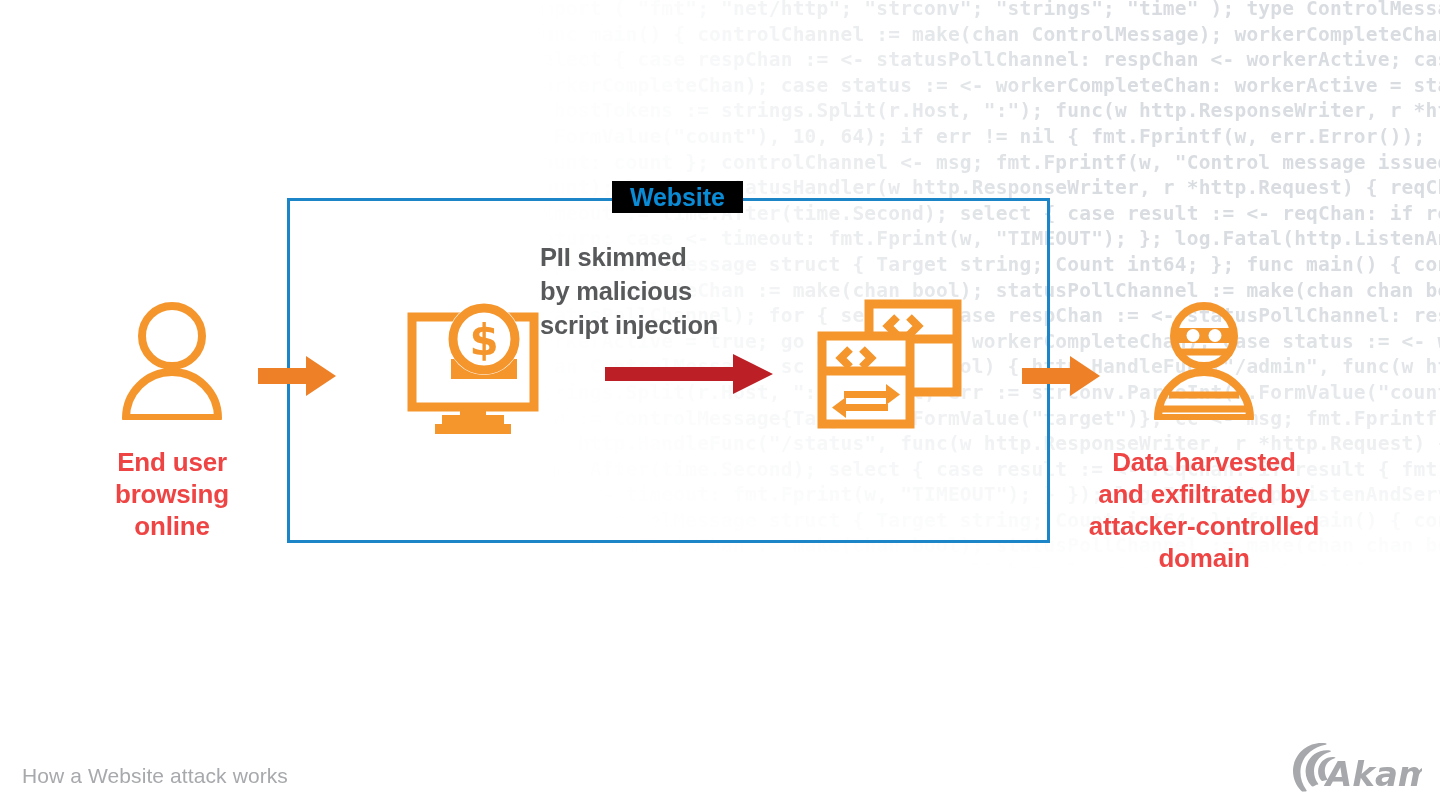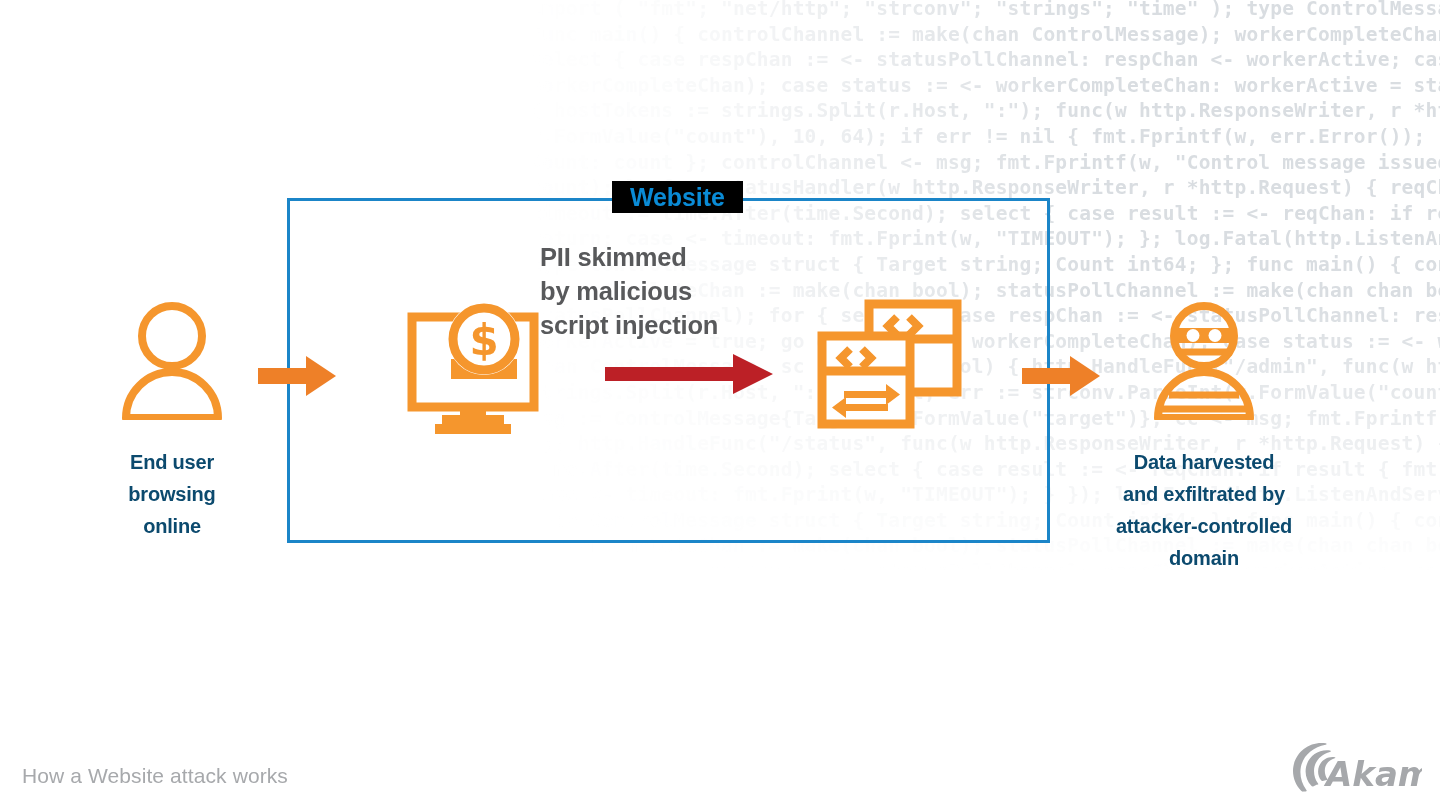--- a/index.html
+++ b/index.html
@@ -76,23 +76,23 @@
   .node {
     position: absolute;
     text-align: center;
   }
   .node .icon-wrap {
     display: block;
     margin: 0 auto;
   }
   .node .node-label {
     display: block;
-    color: #0c4a6e;
+    color: #ef4444;
     font-weight: bold;
-    font-size: 20px;
+    font-size: 26px;
     line-height: 32px;
     letter-spacing: -0.2px;
     white-space: pre-line;
   }
 
   
   #node-enduser        { left: 52px;  top: 300px; width: 240px; }
   #node-enduser .node-label  { margin-top: 22px; }
 
   #node-checkout       { left: 343px; top: 295px; width: 260px; }

